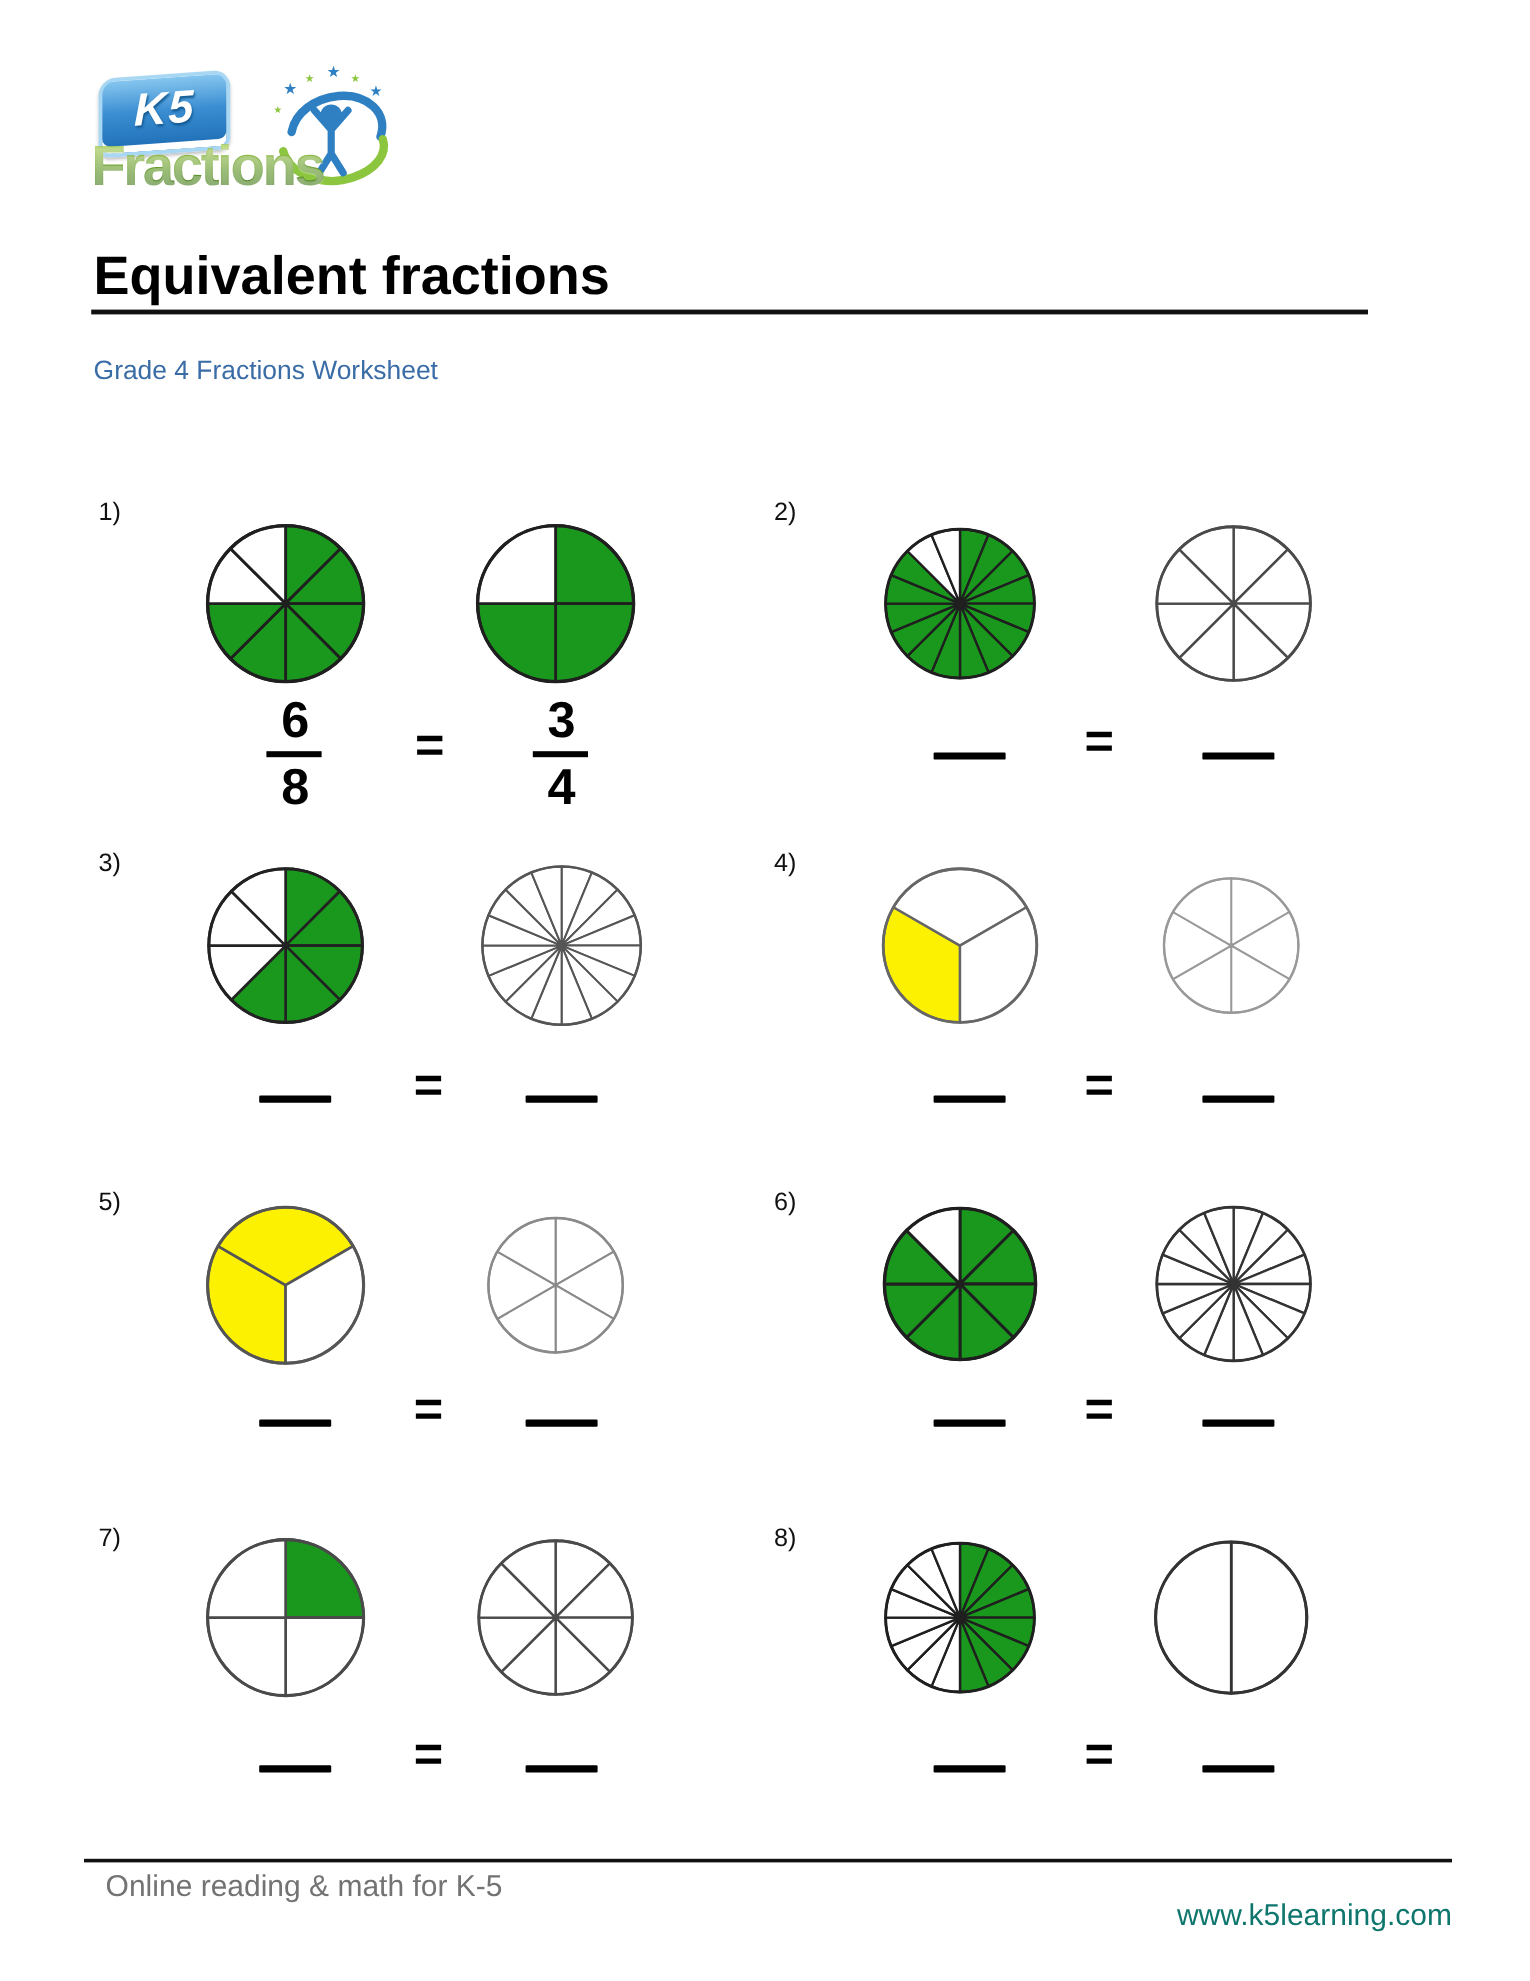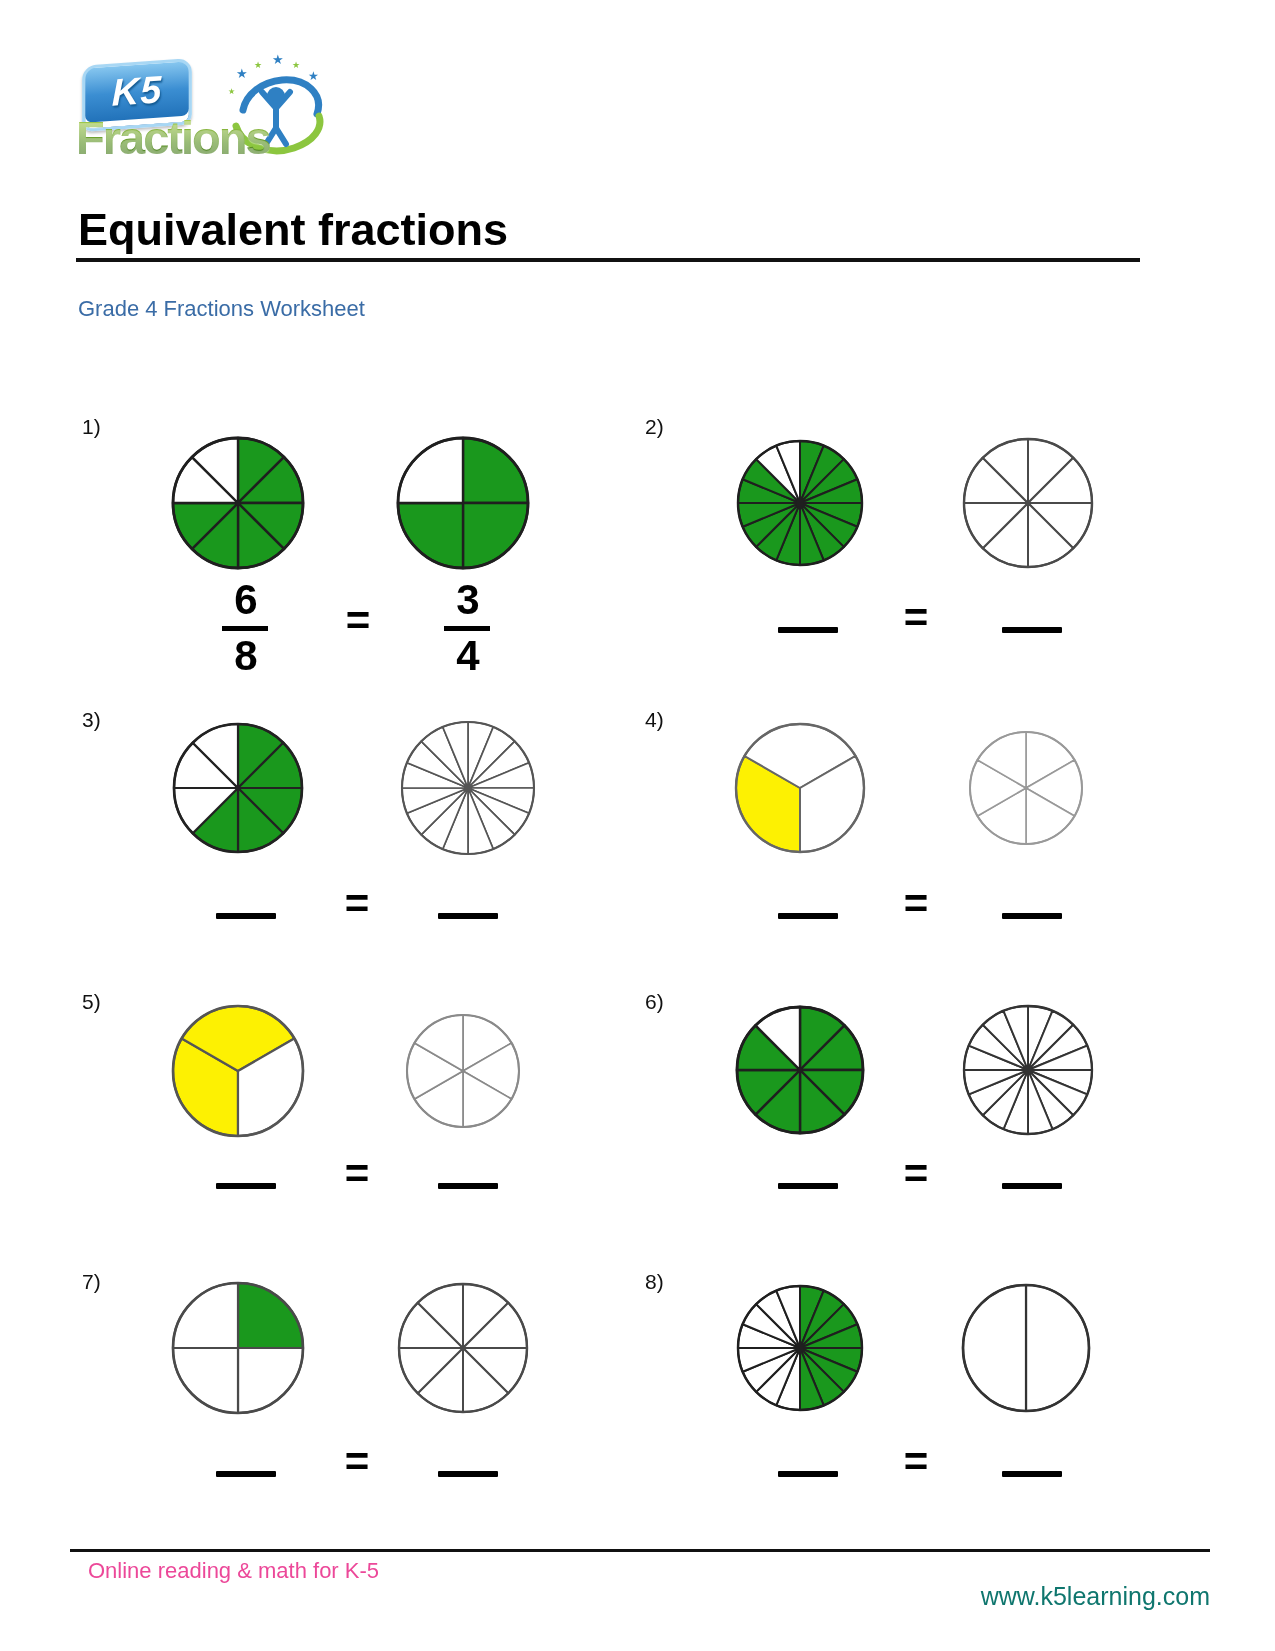--- a/index.html
+++ b/index.html
@@ -36,21 +36,21 @@
   .plabel{position:absolute;font-size:21px;color:#111;}
   .blank{position:absolute;width:60px;height:6px;background:#000;border-radius:1px;}
   .eq{position:absolute;width:44px;text-align:center;font-size:42px;font-weight:bold;
       line-height:42px;color:#000;}
   .frac-num{position:absolute;width:46px;text-align:center;font-size:42px;font-weight:bold;
             line-height:44px;color:#000;}
   .frac-bar{position:absolute;width:46px;height:5px;background:#000;}
 
   
   .footer-rule{position:absolute;left:70px;top:1549px;width:1140px;height:3px;background:#111;}
-  .footer-left{position:absolute;left:88px;top:1558px;font-size:22px;color:#ec4899;}
+  .footer-left{position:absolute;left:88px;top:1558px;font-size:25px;color:#737373;}
   .footer-right{position:absolute;top:1558px;left:940px;width:270px;text-align:right;
                 font-size:25px;color:#0f766e;margin-top:24px;}
 </style>
 </head>
 <body>
 
 <div class="page">
 
   <div class="logo">
     <div class="logo-book">

